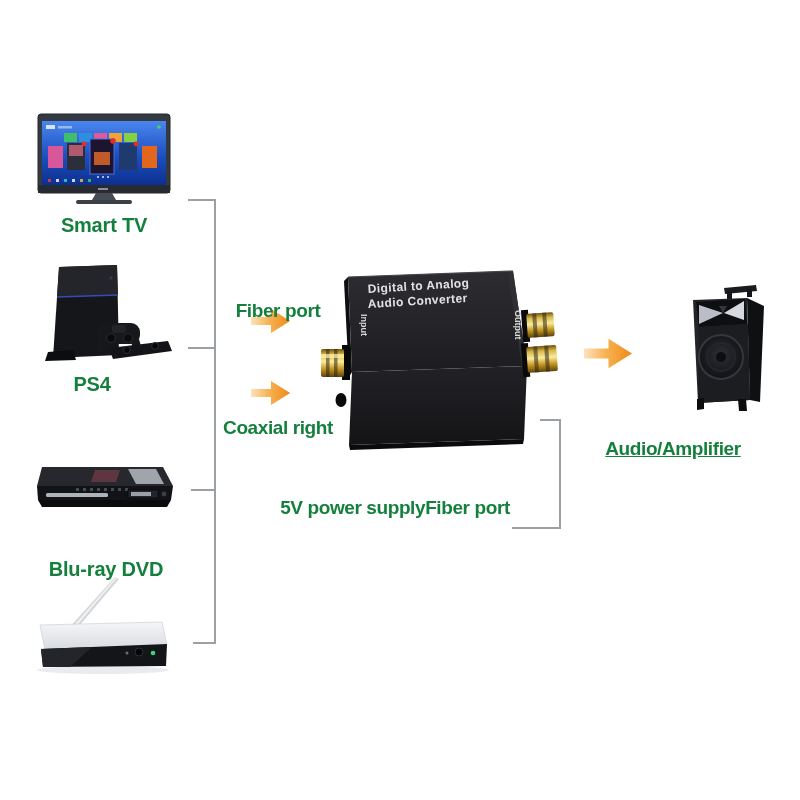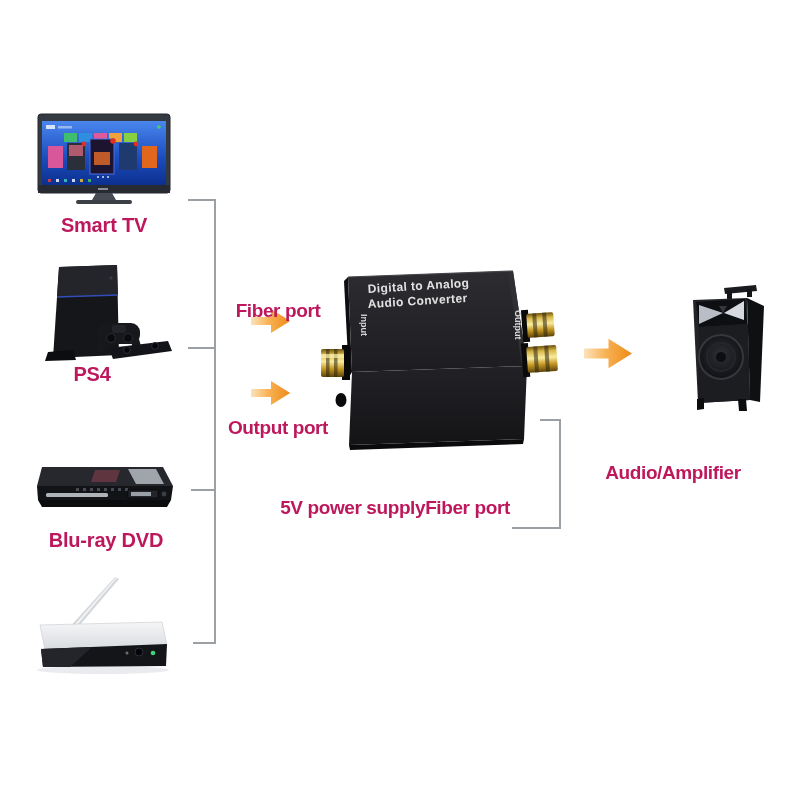--- a/index.html
+++ b/index.html
@@ -1,29 +1,29 @@
 <!DOCTYPE html>
 <html><head>
 <meta charset="utf-8">
 <style>
   html,body{margin:0;padding:0;background:#ffffff;}
   #scene{position:relative;width:800px;height:800px;background:#ffffff;overflow:hidden;
          font-family:"Liberation Sans",sans-serif;}
   #art{position:absolute;left:0;top:0;}
-  .lbl{position:absolute;font-weight:bold;font-size:19px;color:#be185d;white-space:nowrap;
+  .lbl{position:absolute;font-weight:bold;font-size:19px;color:#15803d;white-space:nowrap;
        transform:translateX(-50%);letter-spacing:-0.4px;line-height:1.1;}
   .lbl-lg{font-size:20px;letter-spacing:-0.2px;}
   #lbl-smart   {left:104px;top:214px;}
-  #lbl-ps4     {left:92px; top:363px;}
-  #lbl-bluray  {left:106px;top:529px;}
+  #lbl-ps4     {left:92px; top:373px;}
+  #lbl-bluray  {left:106px;top:558px;}
   #lbl-settop  {left:137px;top:695px;}
   #lbl-fiber   {left:278px;top:269px;margin-top:32px;}
   #lbl-coax    {left:278px;top:418px;}
   #lbl-channels{left:621px;top:265px;}
-  #lbl-ampl    {left:673px;top:463px;}
+  #lbl-ampl    {left:673px;top:439px;text-decoration:underline;}
   #lbl-power   {left:395px;top:498px;}
 </style>
 </head>
 <body>
 
 <div id="scene">
 
   <svg id="art" width="800" height="800" viewBox="0 0 800 800">
     <defs>
       <linearGradient id="tvScreen" x1="0" y1="0" x2="0" y2="1">
@@ -232,18 +232,18 @@
       <polygon points="697,399 704,398 704,409 697,410" fill="#0b0c0e"></polygon>
       <polygon points="738,399 746,399 747,411 739,411" fill="#0b0c0e"></polygon>
     </g>
   </svg>
 
   <div id="lbl-smart" class="lbl lbl-lg">Smart TV</div>
   <div id="lbl-ps4" class="lbl lbl-lg">PS4</div>
   <div id="lbl-bluray" class="lbl lbl-lg">Blu-ray DVD</div>
 
   <div id="lbl-fiber" class="lbl">Fiber port</div>
-  <div id="lbl-coax" class="lbl">Output port</div>
+  <div id="lbl-coax" class="lbl">Coaxial right</div>
 
   <div id="lbl-ampl" class="lbl">Audio/Amplifier</div>
 
   <div id="lbl-power" class="lbl">5V power supplyFiber port</div>
 </div>
 
 </body></html>

